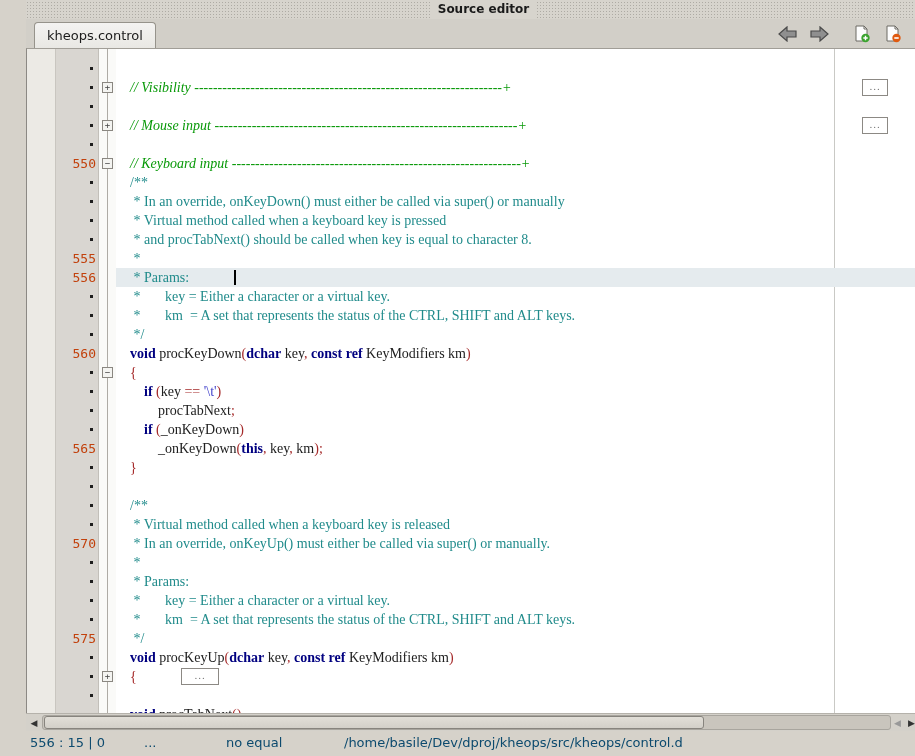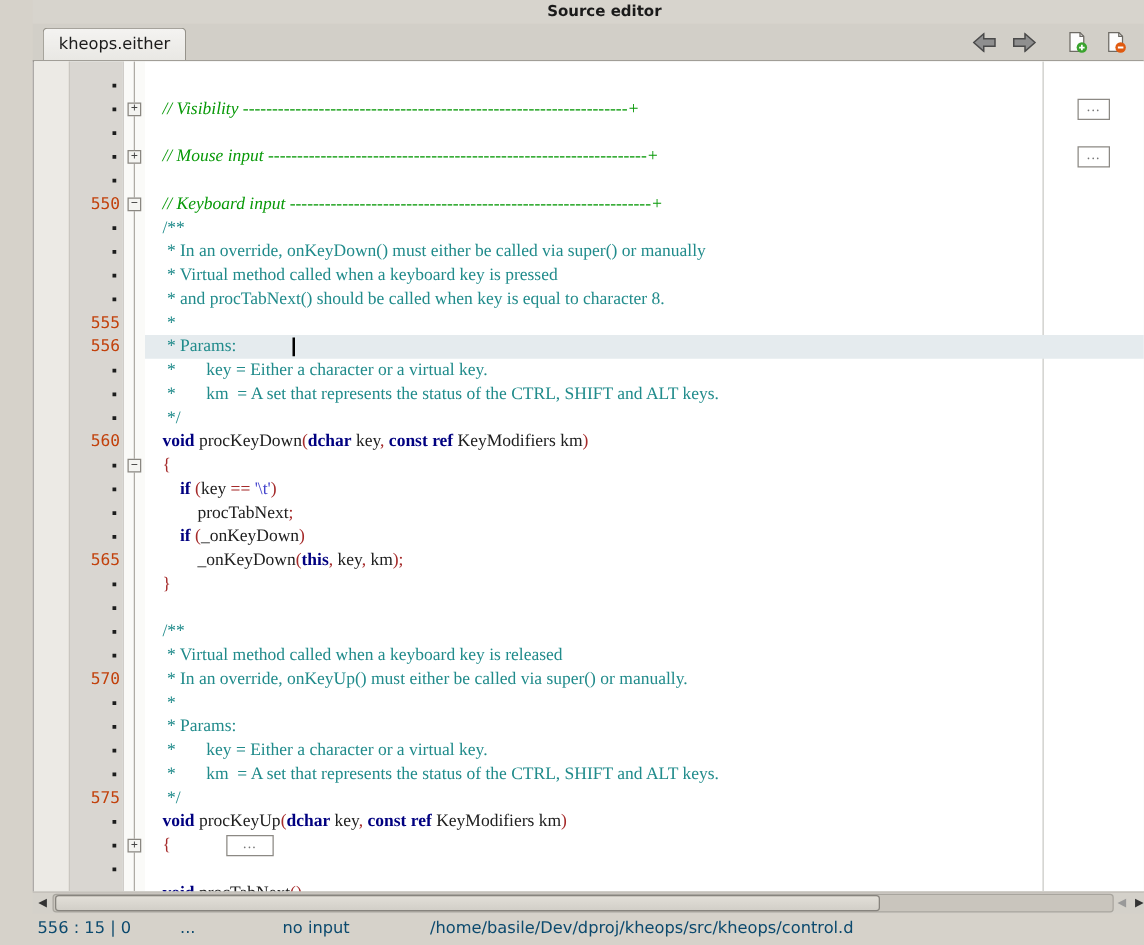--- a/index.html
+++ b/index.html
@@ -79,21 +79,21 @@
 <body>
 
 <div class="window">
 
   <div class="titlebar">
     <span class="title">Source editor</span>
     <span class="close">✕</span>
   </div>
 
   <div class="tabbar">
-    <div class="tab">kheops.either</div>
+    <div class="tab">kheops.control</div>
     <div class="toolbar">
       <button class="tbtn">
         <svg width="20" height="16" viewBox="0 0 20 16">
           <path d="M9 1 L1 8 L9 15 L9 11 L18 11 L18 5 L9 5 Z" fill="#8f8f8f" stroke="#4a4a4a" stroke-width="1.2"></path>
         </svg>
       </button>
       <button class="tbtn">
         <svg width="20" height="16" viewBox="0 0 20 16">
           <path d="M11 1 L19 8 L11 15 L11 11 L2 11 L2 5 L11 5 Z" fill="#8f8f8f" stroke="#4a4a4a" stroke-width="1.2"></path>
         </svg>
@@ -279,17 +279,17 @@
       <div class="hthumb"></div>
     </div>
     <div class="hbtn dim">◀</div>
     <div class="hbtn dark">▶</div>
     <div class="corner"></div>
   </div>
 
   <div class="statusbar">
     <span class="st-caret">556 : 15 | 0</span>
     <span class="st-dots">...</span>
-    <span class="st-macro">no input</span>
+    <span class="st-macro">no equal</span>
     <span class="st-path">/home/basile/Dev/dproj/kheops/src/kheops/control.d</span>
   </div>
 
 </div>
 
 </body></html>

